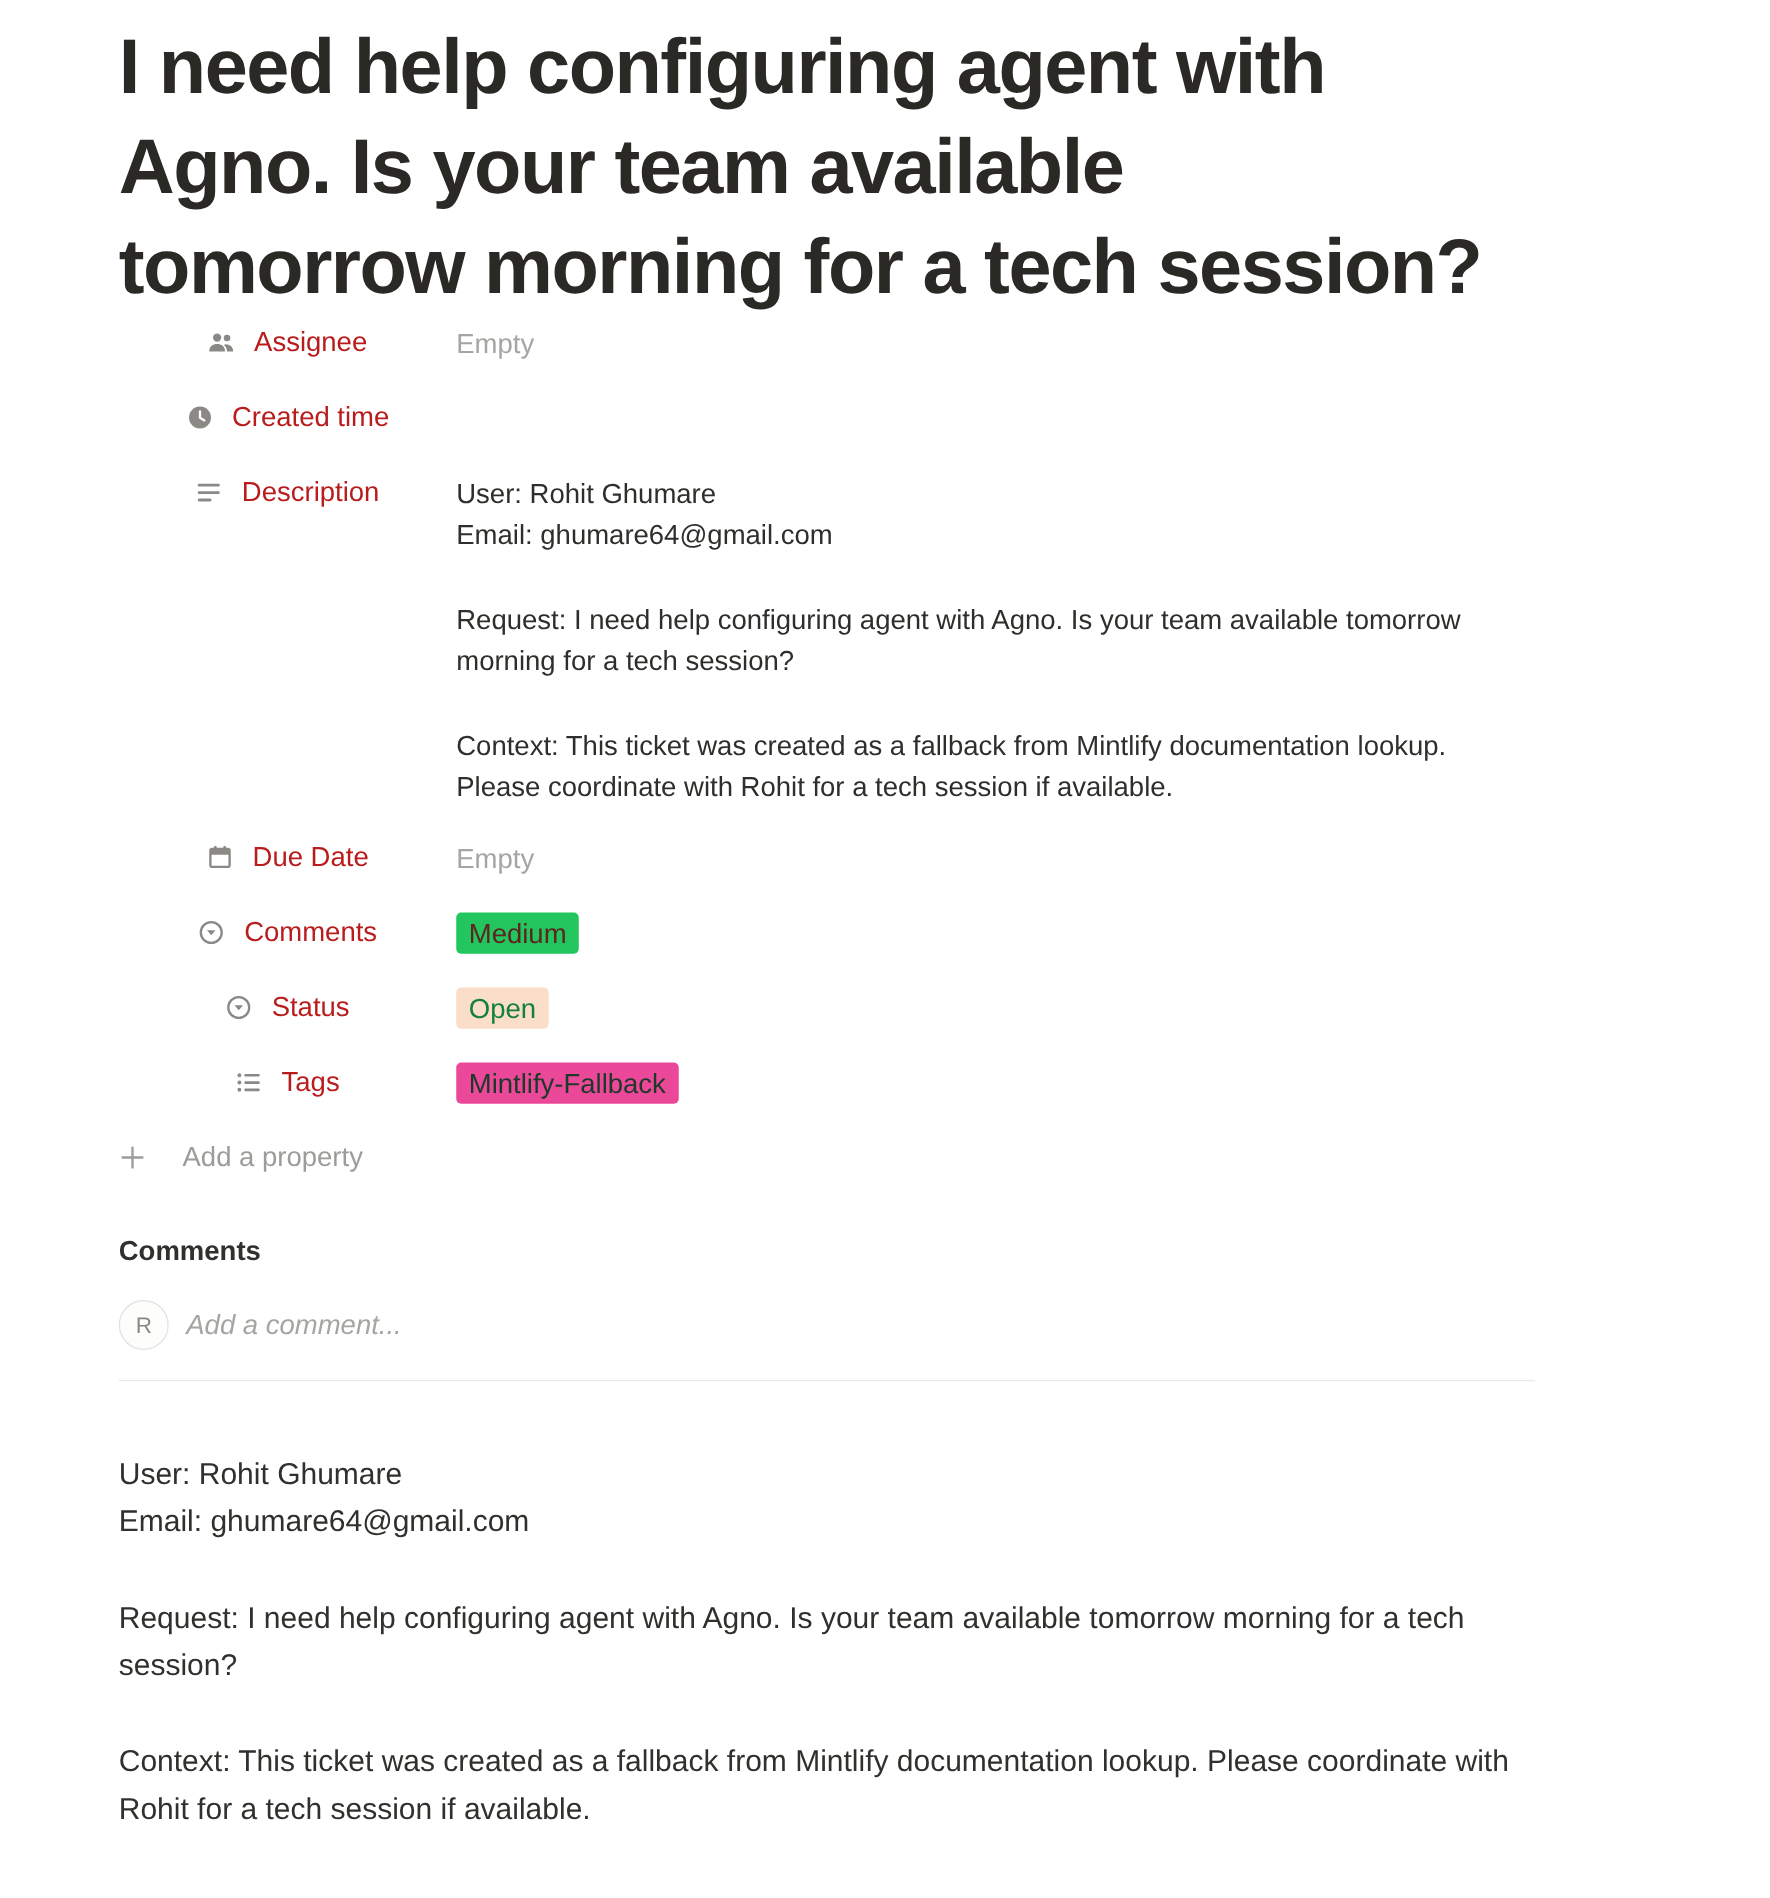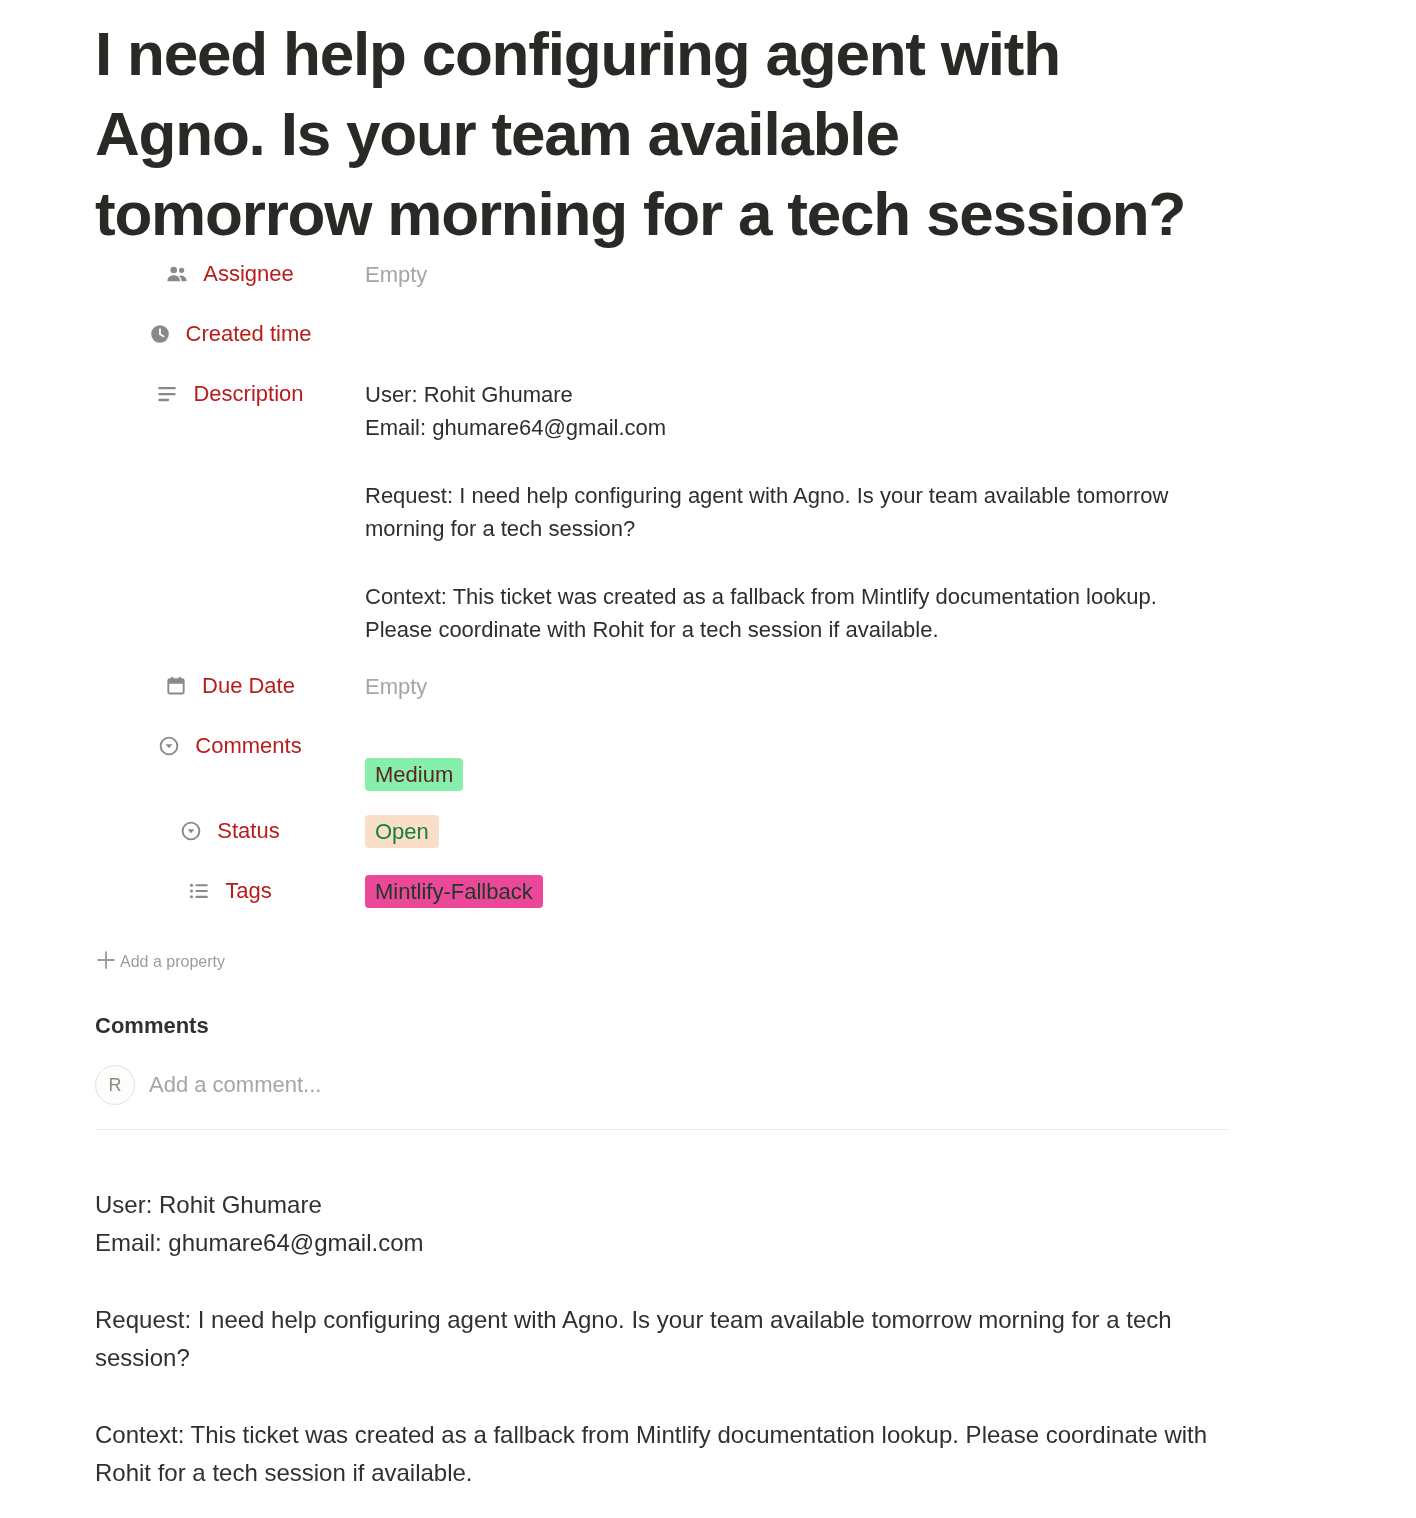--- a/index.html
+++ b/index.html
@@ -58,25 +58,25 @@
   .pre { white-space: pre-line; }
   .badge {
     display: inline-block;
     font-size: 22px;
     line-height: 27px;
     padding: 3px 10px;
     border-radius: 4px;
   }
   .add-prop {
     display: flex;
-    align-items: flex-end;
-    gap: 3px;
+    align-items: center;
+    gap: 29px;
     height: 40px;
     color: #9d9c99;
-    font-size: 16px;
+    font-size: 22px;
     cursor: pointer;
     border-radius: 4px;
     margin-bottom: 0;
   }
   .comments-heading {
     margin-top: 42px;
     font-size: 22px;
     font-weight: 700;
     color: #32302c;
   }
@@ -97,20 +97,21 @@
     justify-content: center;
     font-size: 18px;
     font-weight: 500;
     color: #8a8985;
   }
   .comment-placeholder {
     font-size: 22px;
     color: #a6a5a1;
     cursor: text;
     flex: 1;
+    font-style: italic;
   }
   .divider {
     border: none;
     border-top: 1px solid #e9e9e7;
     margin-top: 24px;
   }
   .body-text {
     margin-top: 56px;
     font-size: 24px;
     line-height: 38px;
@@ -196,21 +197,21 @@
       <div class="prop-label">
         <span class="icon">
           <svg width="22" height="22" viewBox="0 0 20 20">
             <circle cx="10" cy="10" r="7.6" fill="none" stroke="#8a8985" stroke-width="1.7"></circle>
             <path d="M6.9 8.3h6.2L10 12z" fill="#8a8985"></path>
           </svg>
         </span>
         <span>Comments</span>
       </div>
       <div class="prop-value">
-        <span class="badge" style="background: #86efac; color: rgb(93, 37, 32); margin-top: 28px;">Medium</span>
+        <span class="badge" style="background: #22c55e; color: rgb(93, 37, 32);">Medium</span>
       </div>
     </div>
 
     <div class="prop-row">
       <div class="prop-label">
         <span class="icon">
           <svg width="22" height="22" viewBox="0 0 20 20">
             <circle cx="10" cy="10" r="7.6" fill="none" stroke="#8a8985" stroke-width="1.7"></circle>
             <path d="M6.9 8.3h6.2L10 12z" fill="#8a8985"></path>
           </svg>

